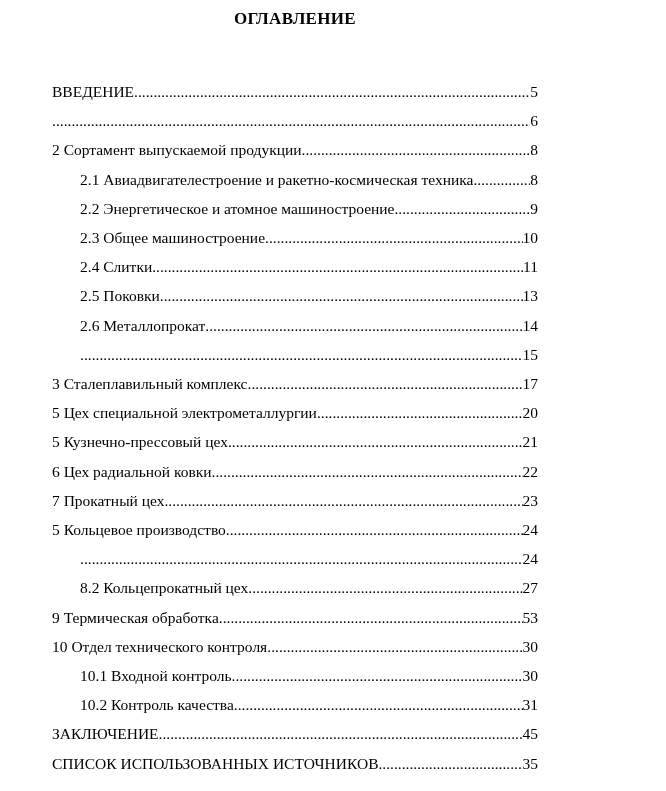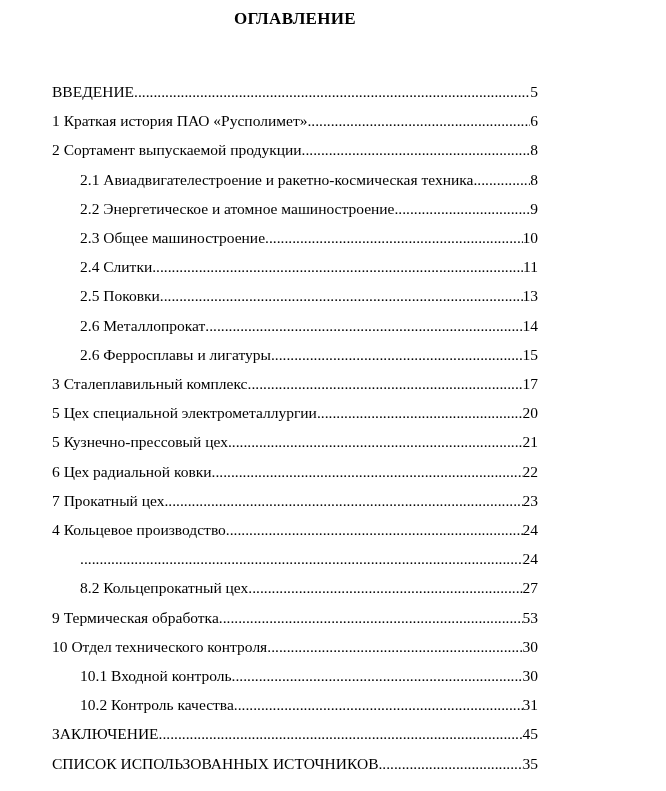--- a/index.html
+++ b/index.html
@@ -64,21 +64,20 @@
 <div class="page">
   <div class="doc-title">ОГЛАВЛЕНИЕ</div>
 
   <div class="toc-list">
       <div class="toc-row">
     <span class="toc-label">ВВЕДЕНИЕ</span>
     <span class="toc-dots"></span>
     <span class="toc-page">5</span>
   </div>
       <div class="toc-row">
-    <span class="toc-label">1 Краткая история ПАО «Русполимет»</span>
     <span class="toc-dots"></span>
     <span class="toc-page">6</span>
   </div>
       <div class="toc-row">
     <span class="toc-label">2 Сортамент выпускаемой продукции</span>
     <span class="toc-dots"></span>
     <span class="toc-page">8</span>
   </div>
       <div class="toc-row indent-1">
     <span class="toc-label">2.1 Авиадвигателестроение и ракетно-космическая техника</span>
@@ -104,21 +103,20 @@
     <span class="toc-label">2.5 Поковки</span>
     <span class="toc-dots"></span>
     <span class="toc-page">13</span>
   </div>
       <div class="toc-row indent-1">
     <span class="toc-label">2.6 Металлопрокат</span>
     <span class="toc-dots"></span>
     <span class="toc-page">14</span>
   </div>
       <div class="toc-row indent-1">
-    <span class="toc-label">2.6 Ферросплавы и лигатуры</span>
     <span class="toc-dots"></span>
     <span class="toc-page">15</span>
   </div>
       <div class="toc-row">
     <span class="toc-label">3 Сталеплавильный комплекс</span>
     <span class="toc-dots"></span>
     <span class="toc-page">17</span>
   </div>
       <div class="toc-row">
     <span class="toc-label">5 Цех специальной электрометаллургии</span>
@@ -134,21 +132,21 @@
     <span class="toc-label">6 Цех радиальной ковки</span>
     <span class="toc-dots"></span>
     <span class="toc-page">22</span>
   </div>
       <div class="toc-row">
     <span class="toc-label">7 Прокатный цех</span>
     <span class="toc-dots"></span>
     <span class="toc-page">23</span>
   </div>
       <div class="toc-row">
-    <span class="toc-label">4 Кольцевое производство</span>
+    <span class="toc-label">5 Кольцевое производство</span>
     <span class="toc-dots"></span>
     <span class="toc-page">24</span>
   </div>
       <div class="toc-row indent-1">
     <span class="toc-dots"></span>
     <span class="toc-page">24</span>
   </div>
       <div class="toc-row indent-1">
     <span class="toc-label">8.2 Кольцепрокатный цех</span>
     <span class="toc-dots"></span>

